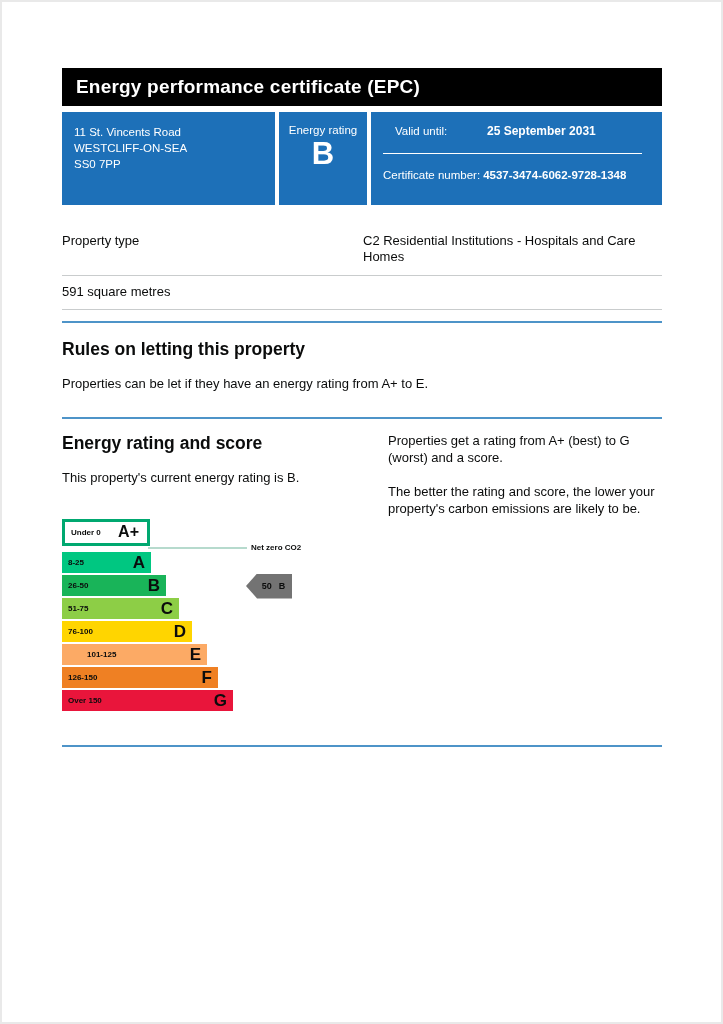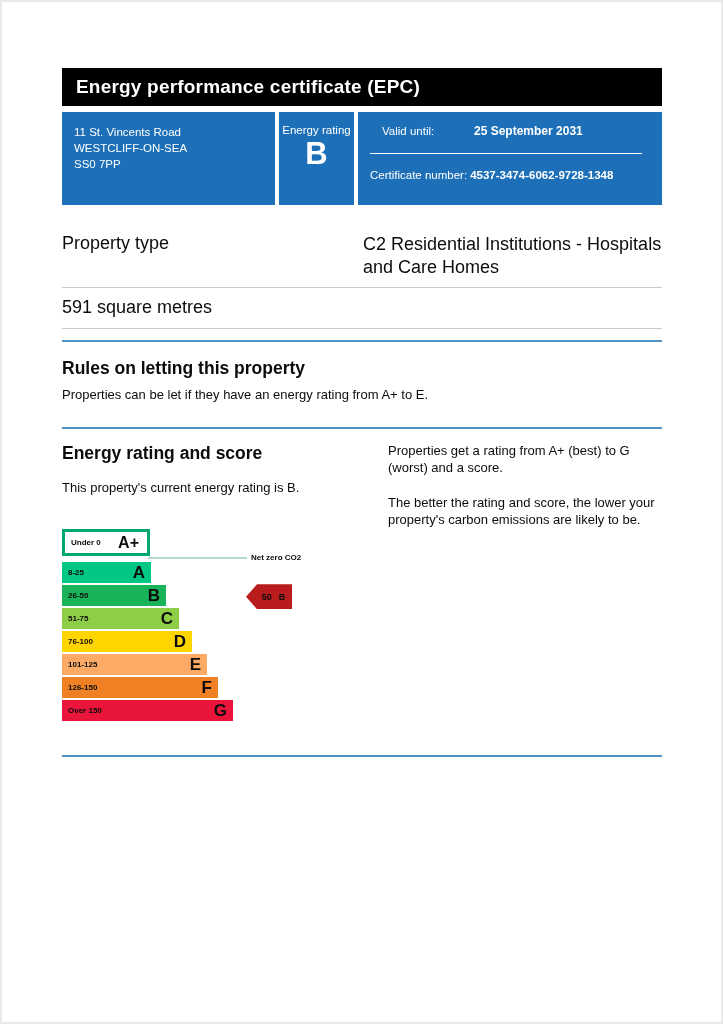--- a/index.html
+++ b/index.html
@@ -28,46 +28,46 @@
     font-size:19px; font-weight:bold;
     letter-spacing:.2px;
     margin-bottom:6px;
   }
 
   
   .summary { display:flex; gap:4px; height:93px; }
   .summary .sbox { background:#1d70b8; color:#fff; }
   .box-address { width:213px; padding:12px 12px; font-size:11.5px; line-height:1.4; }
   .box-rating {
-    width:75px; display:flex; flex-direction:column; align-items:center;
+    width:88px; display:flex; flex-direction:column; align-items:center;
     padding-top:12px; font-size:11.5px;
   }
   .box-rating .big-rating { font-size:31px; font-weight:bold; line-height:1.05; margin-top:2px; }
   .box-valid { flex:1; padding:12px 14px 0 12px; font-size:11.5px; }
   .valid-row { display:flex; align-items:baseline;margin-left:12px; }
   .valid-label { width:92px; }
   .valid-value { font-weight:bold; font-size:12px; }
   .white-rule { border:none; border-top:1px solid #ffffff; margin:15px 6px 15px 0; }
   .cert-row { display:flex; align-items:baseline; }
   .cert-value { font-weight:bold; font-size:11.5px; margin-left:3px; }
 
   
-  .ptable { margin-top:20px; font-size:18px; }
+  .ptable { margin-top:20px; font-size:13px; }
   .prow { display:flex; padding:8px 0 9px; border-bottom:1px solid #c9cccd; }
   .plabel { width:301px; }
   .pvalue { flex:1; line-height:1.25; }
 
   
   .hr-blue { height:2px; background:#4e94c8; border:none; }
   .hr-1 { margin-top:11px; }
   .hr-2 { margin-top:24px; }
   .hr-3 { margin-top:30px; }
 
   h2.section-heading { font-size:17.5px; font-weight:bold; margin-top:16px; }
-  p.body-text { font-size:13px; line-height:1.3; margin-top:8px; }
+  p.body-text { font-size:13px; line-height:1.3; margin-top:16px; }
 
   
   .two-col { display:grid; grid-template-columns:300px 1fr; column-gap:26px; margin-top:14px; }
   .two-col h2.section-heading { margin-top:0; }
   .col-right p.body-text { margin-top:0; }
   .col-right p.body-text + p.body-text { margin-top:18px; }
   .col-left p.body-text { margin-top:16px; }
 
   
   .epc-chart { position:relative; margin-top:32px; height:196px; }
@@ -165,34 +165,34 @@
             <span class="letter">B</span>
           </div>
           <div class="band" style="width: 117px; background: rgb(141, 206, 70);">
             <span class="range">51-75</span>
             <span class="letter">C</span>
           </div>
           <div class="band" style="width: 130px; background: rgb(255, 213, 0);">
             <span class="range">76-100</span>
             <span class="letter">D</span>
           </div>
-          <div class="band" style="width: 145px; background: rgb(252, 170, 101);">
+          <div class="band" style="width: 145px; background: rgb(252, 170, 101); padding-left: 19px;">
             <span class="range">101-125</span>
             <span class="letter">E</span>
           </div>
           <div class="band" style="width: 156px; background: rgb(239, 128, 35);">
             <span class="range">126-150</span>
             <span class="letter">F</span>
           </div>
           <div class="band" style="width: 171px; background: rgb(233, 21, 59);">
             <span class="range">Over 150</span>
             <span class="letter">G</span>
           </div>
 
-          <div class="score-marker" style="background: #b91c1c;">
+          <div class="score-marker" style="background: #737373;">
             <span>50</span>
             <span>B</span>
           </div>
         </div>
       </div>
 
       <div class="col-right">
         <p class="body-text">Properties get a rating from A+ (best) to G (worst) and a score.</p>
         <p class="body-text">The better the rating and score, the lower your property's carbon emissions are likely to be.</p>
       </div>

